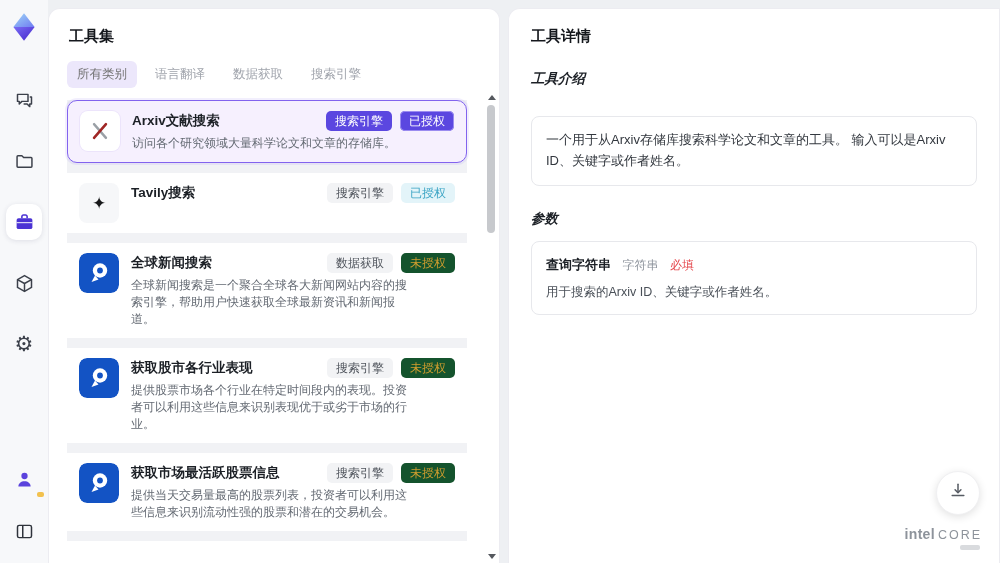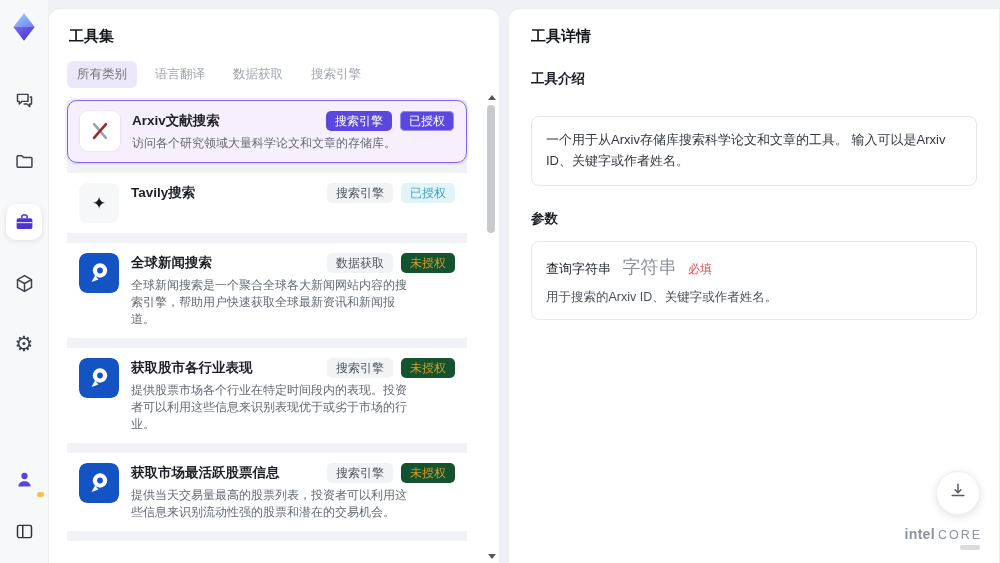--- a/index.html
+++ b/index.html
@@ -59,26 +59,26 @@
   .sb-up   { top:0; border-bottom:5px solid #55585e; }
   .sb-down { bottom:0; border-top:5px solid #55585e; }
   .sb-thumb { position:absolute; left:1px; top:10px; width:8px; height:128px; background:#c7c9cd;
               border-radius:4px; cursor:grab; }
 
   
   .panel-detail { position:absolute; left:508px; top:8px; right:0; bottom:0; background:#fff;
                   border:1px solid #ececf1; border-bottom:none; border-radius:12px 0 0 0;
                   padding:18px 22px; }
   .detail-title { font-size:15px; font-weight:bold; color:#15181d; }
-  .section-h { margin-top:24px; font-size:13.5px; font-weight:bold; color:#1c2026; }
+  .section-h { margin-top:24px; font-size:13.5px; font-weight:bold; color:#1c2026;font-style:italic; }
   .info-box { margin-top:28px; border:1px solid #e7e8ec; border-radius:8px; padding:13px 14px;
               font-size:13px; color:#33383f; line-height:1.6; }
   .param-box { margin-top:13px; border:1px solid #e7e8ec; border-radius:8px; padding:13px 14px; }
-  .param-name { font-size:13px; font-weight:normal; color:#1c2026; }
-  .param-type { font-size:18px; color:#8a9099; margin-left:7px; }
+  .param-name { font-size:13px; font-weight:bold; color:#1c2026; }
+  .param-type { font-size:12px; color:#8a9099; margin-left:7px; }
   .param-req  { font-size:12px; color:#e5484d; margin-left:7px; }
   .param-desc { margin-top:10px; font-size:12.5px; color:#4a5058; }
 
   
   .fab-download { position:absolute; right:20px; bottom:48px; width:44px; height:44px; border-radius:50%;
                   background:#fff; border:1px solid #f0f0f2; box-shadow:0 2px 8px rgba(0,0,0,.12);
                   display:flex; align-items:center; justify-content:center; cursor:pointer; }
   .intel { position:absolute; right:18px; bottom:13px; color:#8d939b; text-align:right; line-height:1; }
   .intel .i-word { font-size:14px; font-weight:bold; letter-spacing:.3px; }
   .intel .i-core { font-size:12.5px; letter-spacing:2px; text-transform:uppercase; margin-left:3px; }

